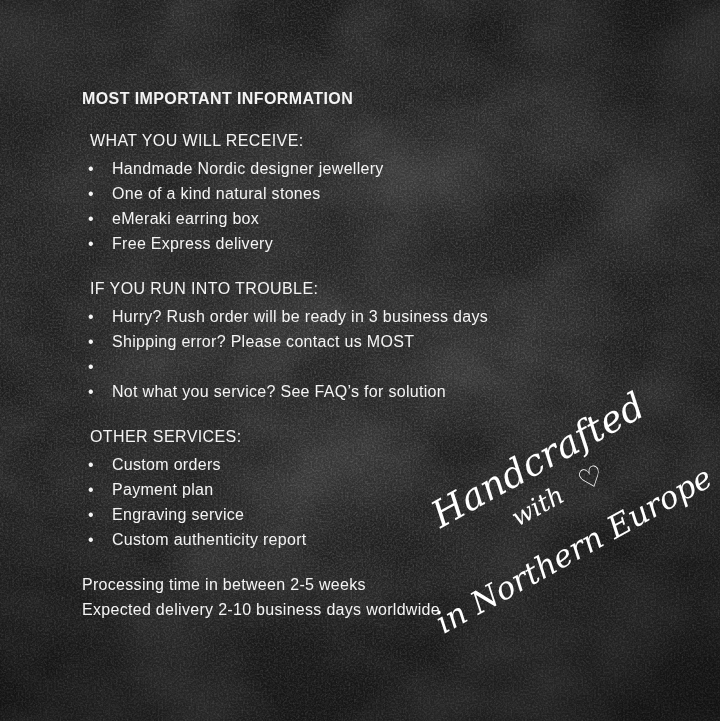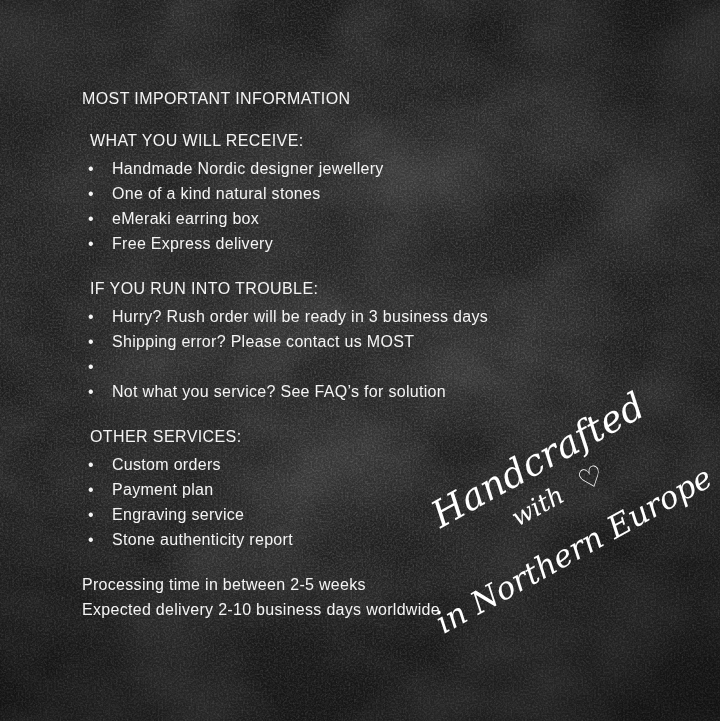--- a/index.html
+++ b/index.html
@@ -20,21 +20,21 @@
                 rgba(0,0,0,0.0) 45%,
                 rgba(0,0,0,0.42) 100%);
   }
   .content {
     position: absolute;
     left: 82px; top: 86px; right: 40px;
     font-size: 16px; line-height: 25px;
     letter-spacing: 0.3px;
     font-weight: 400;
   }
-  .title { margin: 0 0 17px 0; font-size: 16px; font-weight: 400; line-height: 25px; letter-spacing: 0.4px; }
+  .title { margin: 0 0 17px 0; font-size: 16px; font-weight: 700; line-height: 25px; letter-spacing: 0.4px; }
   .section { margin: 0 0 20px 0; }
   .section h2 { margin: 0 0 3px 8px; font-size: 16px; font-weight: 400; line-height: 25px; letter-spacing: 0.4px; }
   .section ul { margin: 0; padding: 0; list-style: none; }
   .section li { display: flex; line-height: 25px; }
   .bullet { width: 30px; flex: 0 0 30px; padding-left: 6px; box-sizing: border-box; }
   .footer { margin-top: 0; }
   .footer p { margin: 0; line-height: 25px; }
   .signature {
     position: absolute;
     left: 410px; top: 380px;
@@ -133,21 +133,21 @@
         <li>
             <span class="bullet">•</span>
             <span>Payment plan</span>
           </li>
         <li>
             <span class="bullet">•</span>
             <span>Engraving service</span>
           </li>
         <li>
             <span class="bullet">•</span>
-            <span>Stone authenticity report</span>
+            <span>Custom authenticity report</span>
           </li>
       </ul>
     </div>
 
     <div class="footer">
       <p>Processing time in between 2-5 weeks</p>
       <p>Expected delivery 2-10 business days worldwide</p>
     </div>
 
   </div>

